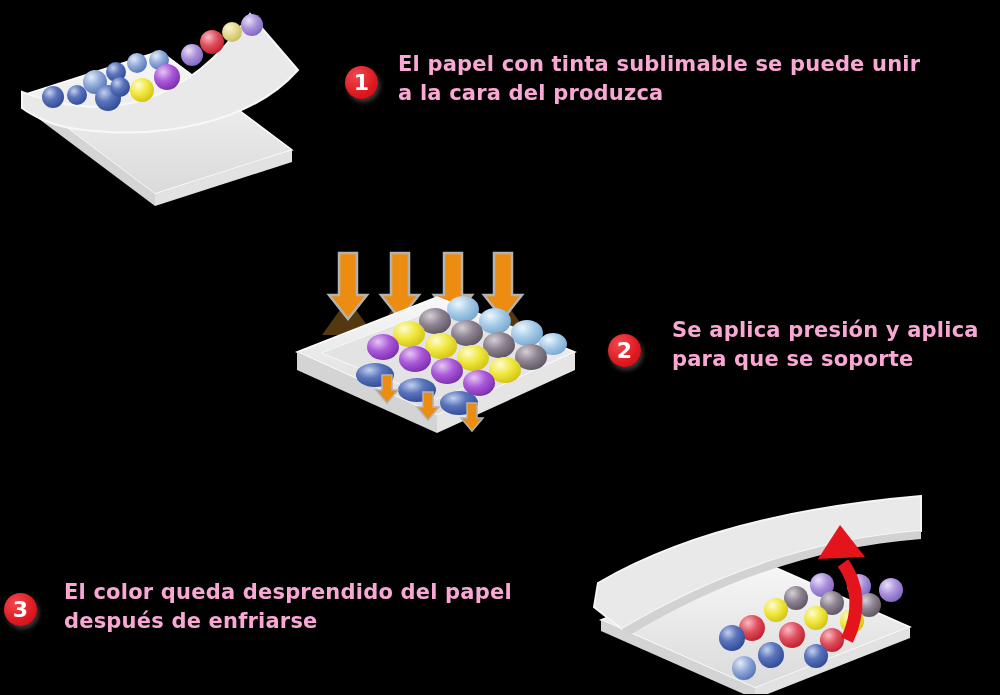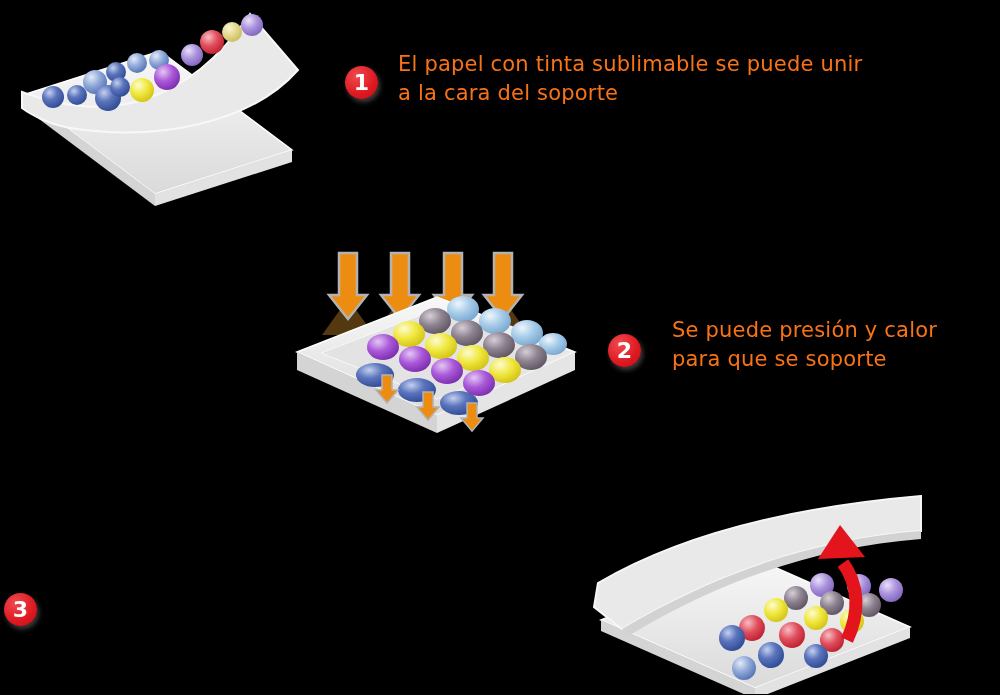--- a/index.html
+++ b/index.html
@@ -1,21 +1,21 @@
 <!DOCTYPE html>
 <html><head>
 <meta charset="utf-8">
 <style>
   html,body{margin:0;padding:0;background:#000;}
   .stage{
     position:relative;width:1000px;height:695px;overflow:hidden;background:#000;
     font-family:"DejaVu Sans","Liberation Sans",sans-serif;
   }
   .step-text{
-    position:absolute;color:#f97316;font-weight:normal;font-size:21px;line-height:28.5px;
+    position:absolute;color:#f9a8d4;font-weight:bold;font-size:21px;line-height:28.5px;
     letter-spacing:.2px;white-space:nowrap;
   }
   .step-text span{display:block;}
   .badge{
     position:absolute;width:33px;height:33px;border-radius:50%;
     background:radial-gradient(circle at 35% 30%, #f0494f 0%, #dd1820 60%, #c31016 100%);
     color:#fff;font-size:22px;font-weight:bold;display:flex;align-items:center;justify-content:center;
     box-shadow:2px 3px 5px rgba(115,115,115,.55);
   }
   .illo{position:absolute;}
@@ -185,28 +185,32 @@
       <path d="M259,153 C272,126 271,98 255,76" fill="none" stroke="#e3141c" stroke-width="13"></path>
       <polygon points="230,72 252,38 277,70" fill="#e3141c"></polygon>
     </g>
   </svg>
 
   <div class="badge" style="left:345px;top:66px">
     <span>1</span>
   </div>
   <div class="step-text" style="left:398px;top:50px">
     <span>El papel con tinta sublimable se puede unir</span>
-    <span>a la cara del soporte</span>
+    <span>a la cara del produzca</span>
   </div>
 
   <div class="badge" style="left:608px;top:334px">
     <span>2</span>
   </div>
   <div class="step-text" style="left:672px;top:316px">
-    <span>Se puede presión y calor</span>
+    <span>Se aplica presión y aplica</span>
     <span>para que se soporte</span>
   </div>
 
   <div class="badge" style="left:4px;top:593px">
     <span>3</span>
   </div>
+  <div class="step-text" style="left:64px;top:578px">
+    <span>El color queda desprendido del papel</span>
+    <span>después de enfriarse</span>
+  </div>
 
 </div>
 
 </body></html>

